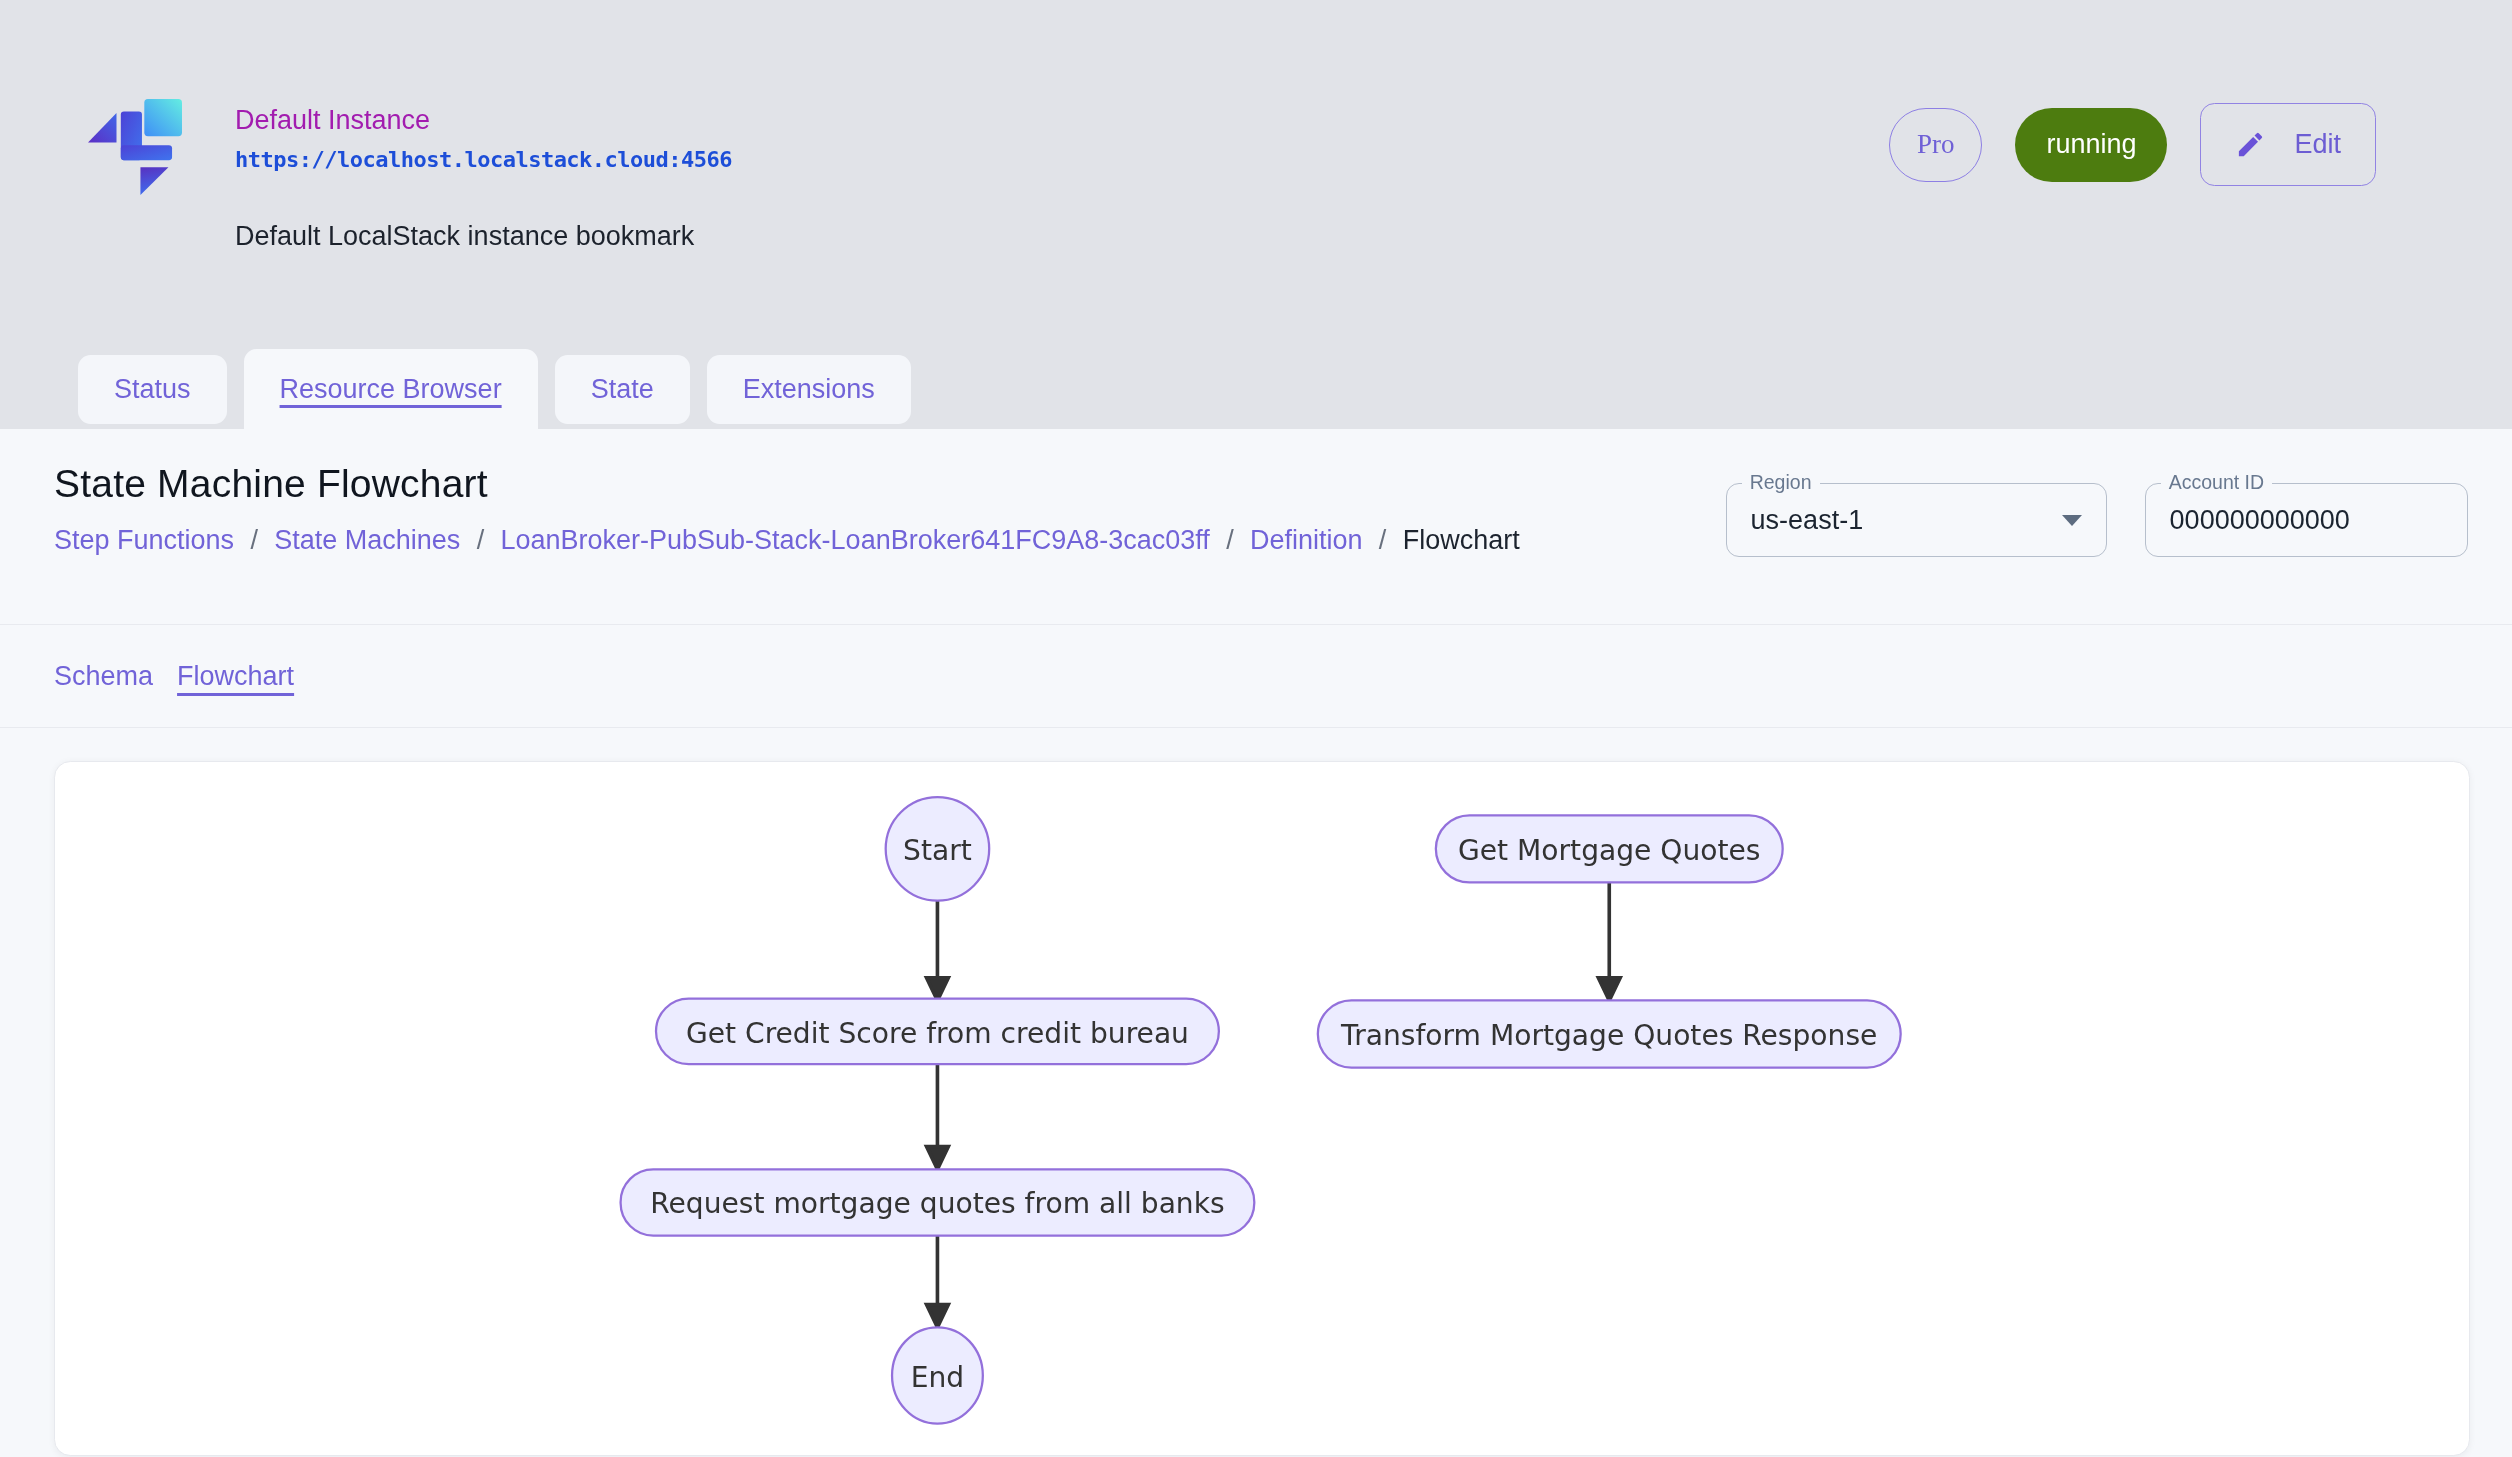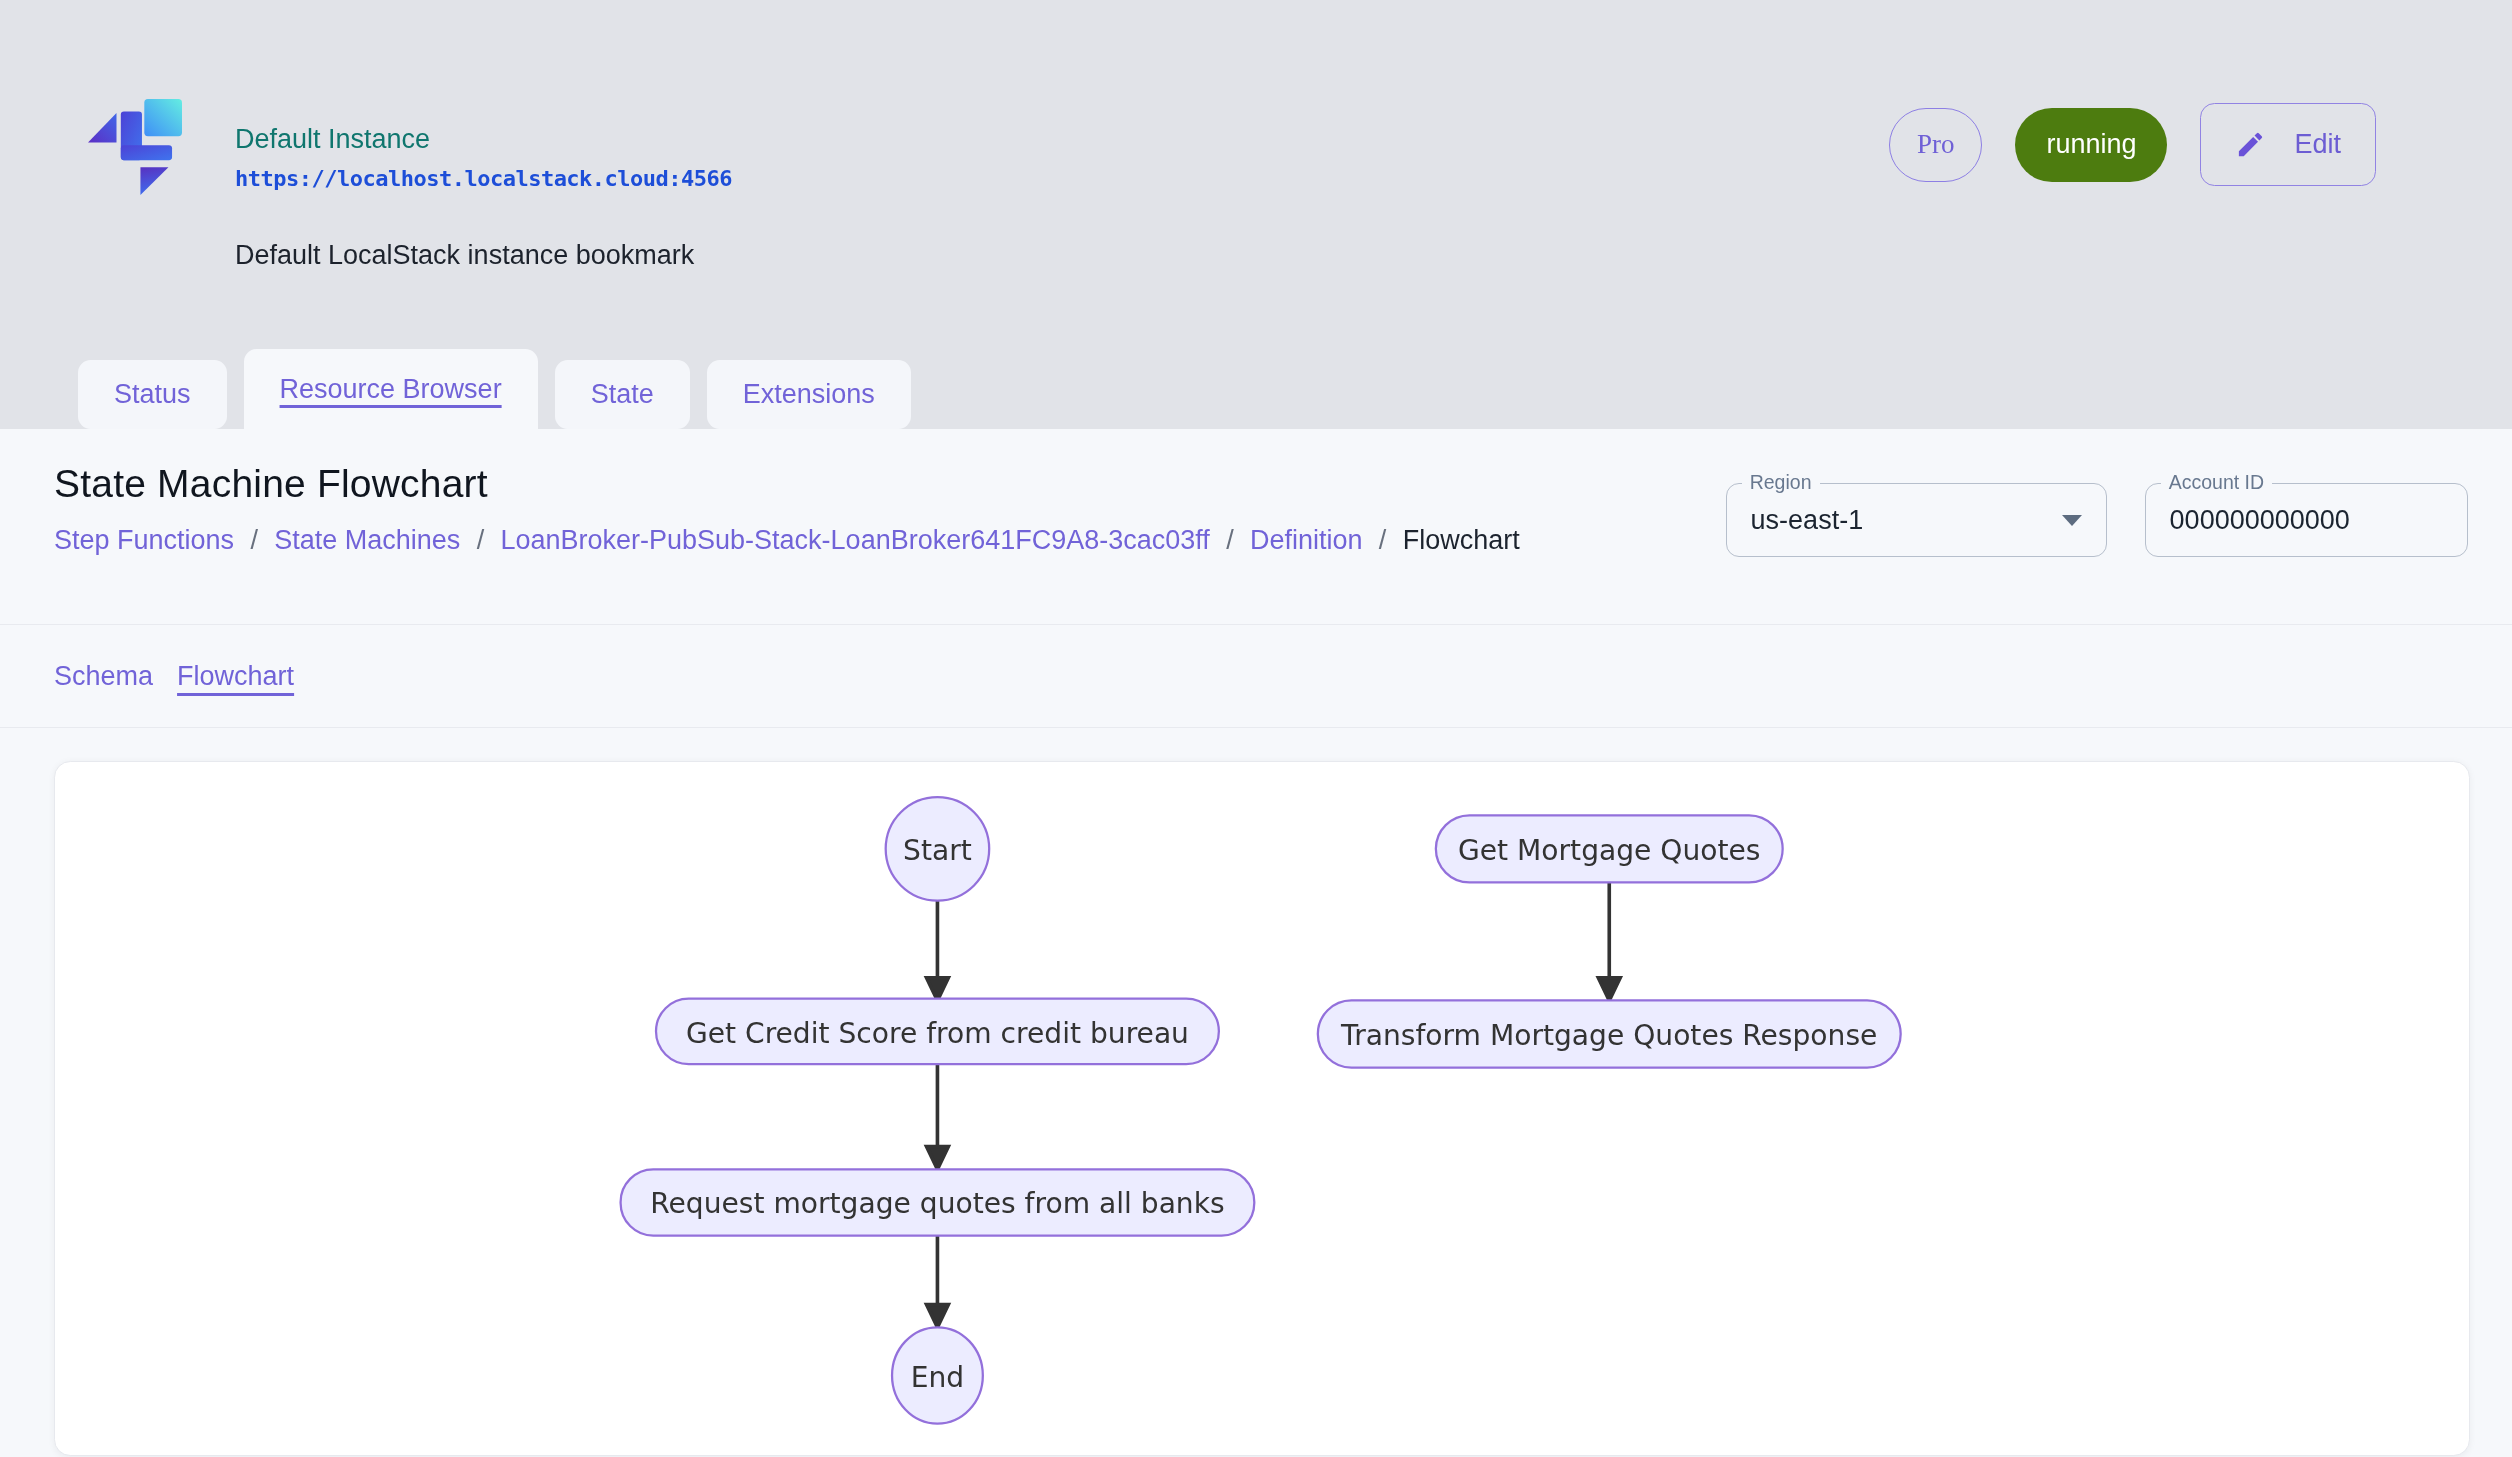--- a/index.html
+++ b/index.html
@@ -11,41 +11,41 @@
     color:#191f28;
     position:relative;
     overflow:hidden;
   }
 
   
   .top-header { position:absolute; top:0; left:0; right:0; height:429px; }
   .instance-block { position:absolute; left:88px; top:99px; display:flex; }
   .logo-wrap { width:94px; height:96px; flex:0 0 auto; }
   .instance-texts { margin-left:53px; }
-  .instance-name { font-size:27px; color:#0f766e; line-height:34px; margin-top:23px; }
+  .instance-name { font-size:27px; color:#a21caf; line-height:34px; margin-top:4px; }
   .instance-url {
     font-family:"DejaVu Sans Mono", monospace;
     font-weight:bold; font-size:22px; color:#1d4ed8;
     line-height:38px; margin-top:3.6px; letter-spacing:-0.5px;
   }
   .instance-desc { font-size:27px; color:#1c222c; margin-top:42px; }
 
   .header-actions { position:absolute; top:102px; right:136px; height:85px;
     display:flex; align-items:center; gap:33px; }
   .chip { display:flex; align-items:center; justify-content:center;
     border-radius:906px; font-size:27px; }
   .chip-pro { height:74px; padding:0 27px; color:#6f60d6; border:1.8px solid #8d7fe4; background:transparent;font-family:Liberation Serif, serif; }
   .chip-running { height:74px; padding:0 31px; color:#ffffff; background:#4d7c0f; }
   .edit-btn { height:83px; padding:0 34px; display:flex; align-items:center; gap:28px;
     border:1.8px solid #9183e3; border-radius:14.5px; background:transparent;
     color:#6c5dd3; font-size:27px; cursor:pointer; font-family:inherit; }
   .edit-btn svg { width:31px; height:31px; fill:#6a52d8; }
 
   
-  .tabs-row { position:absolute; left:78px; bottom:0; display:flex; gap:17px; align-items:flex-end; height:80px; }
+  .tabs-row { position:absolute; left:78px; bottom:0; display:flex; gap:17px; align-items:center; height:80px; }
   .tab { background:#f4f6fa; border-radius:12.7px; height:69px; padding:0 36px;
     display:flex; align-items:center; font-size:27px; color:#7163d8; cursor:pointer; white-space:nowrap; }
   .tab.active { background:#f6f8fb; height:80px; border-radius:12.7px 12.7px 0 0;
     text-decoration:underline; text-decoration-thickness:2.7px; text-underline-offset:7.3px; }
 
   
   .panel { position:absolute; top:429px; left:0; right:0; bottom:0; background:#f6f8fb; }
 
   .title-section { position:relative; height:196px; border-bottom:1.8px solid #e8eaef; }
   .page-title { position:absolute; left:54px; top:33px; margin:0;

